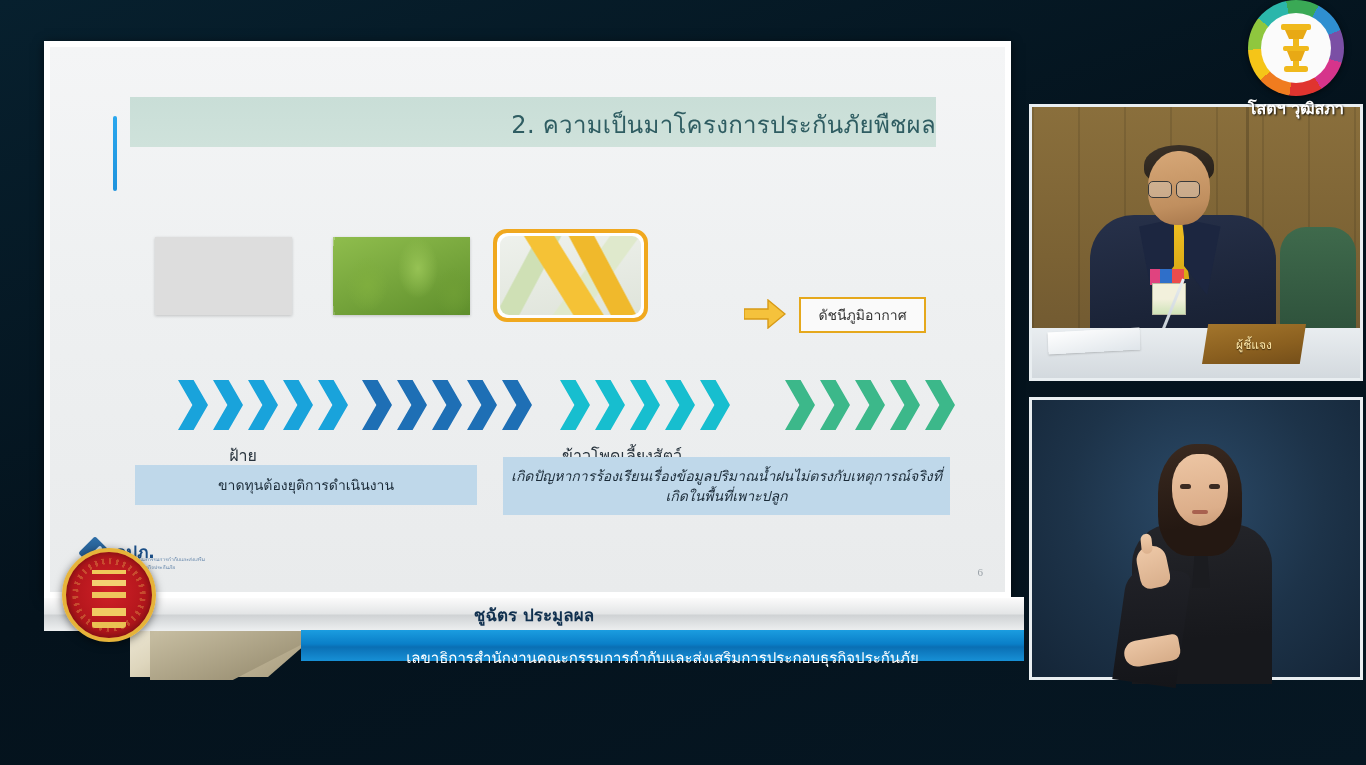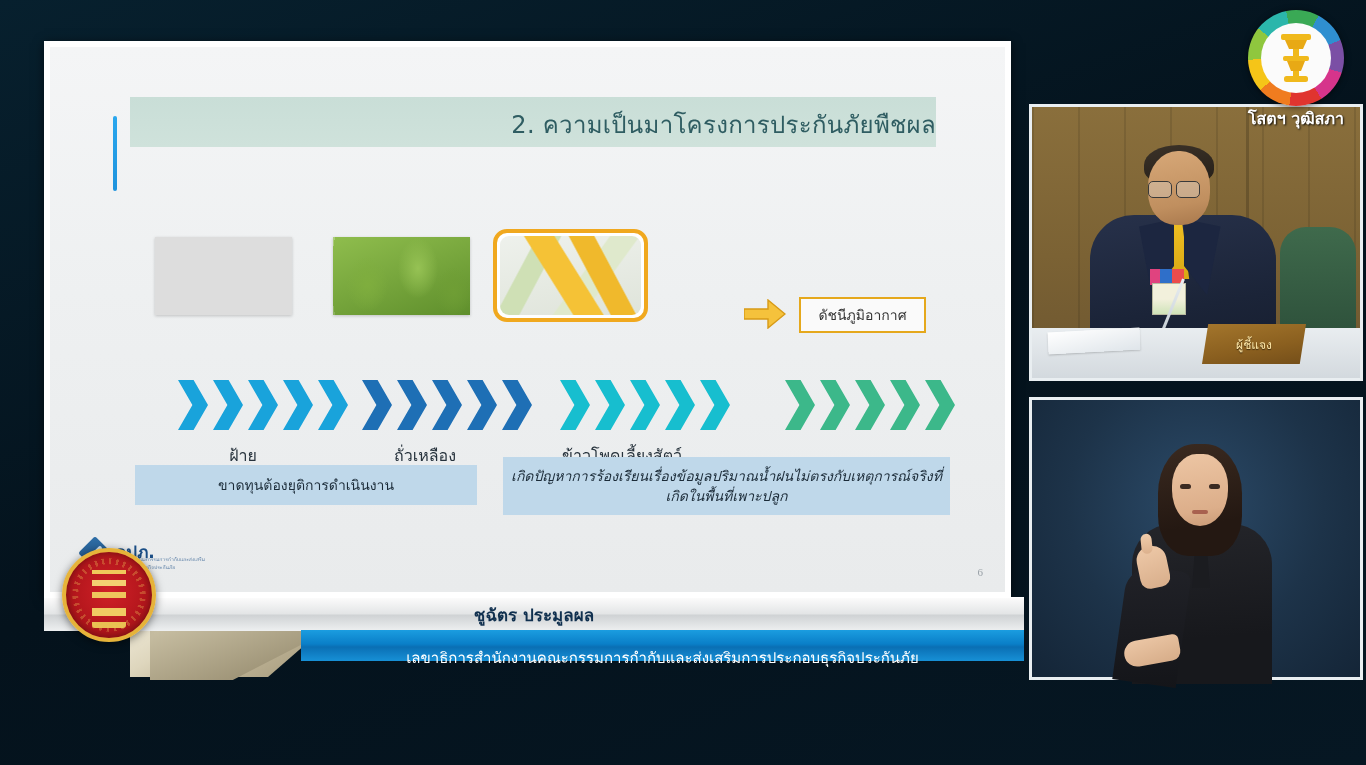--- a/index.html
+++ b/index.html
@@ -247,21 +247,21 @@
     background: linear-gradient(150deg,#f7f3e4 0%, #ded6bd 35%, #bdb294 60%, #9a8f72 100%);
     clip-path: polygon(0 0, 100% 0, 60% 100%, 0 100%);
   }
   .lt-swoosh2 {
     position: absolute; left: 150px; top: 38px; width: 180px; height: 50px;
     background: linear-gradient(160deg,#c8bfa3, #8e8366);
     clip-path: polygon(0 0, 100% 0, 46% 100%, 0 100%);
   }
 
   
-  .brand { position: absolute; right: 8px; top: 10px; width: 124px; height: 126px; z-index: 8; }
+  .brand { position: absolute; right: 8px; top: 0; width: 124px; height: 126px; z-index: 8; }
   .brand-wheel {
     position: absolute; left: 14px; top: 0;
     width: 96px; height: 96px; border-radius: 50%;
     background: conic-gradient(from -12deg,
       #3aa955 0deg 40deg,
       #2f8fd0 40deg 80deg,
       #7b4fa5 80deg 120deg,
       #d6348b 120deg 160deg,
       #e0342f 160deg 200deg,
       #f07c1f 200deg 240deg,
@@ -494,21 +494,20 @@
           <div class="chev" style="background: rgb(60, 184, 138);"></div>
           <div class="chev" style="background: rgb(60, 184, 138);"></div>
           <div class="chev" style="background: rgb(60, 184, 138);"></div>
           <div class="chev" style="background: rgb(60, 184, 138);"></div>
           <div class="chev" style="background: rgb(60, 184, 138);"></div>
         </div>
 
       <div class="stage-name" style="left:108px; top:396px; width:170px;">ฝ้าย</div>
       <div class="stage-year" style="left:108px; top:422px; width:170px;">2521</div>
 
-      <div class="stage-name" style="left:290px; top:396px; width:170px;">ถั่วเหลือง</div>
       <div class="stage-year" style="left:290px; top:422px; width:170px;">2531</div>
 
       <div class="stage-name" style="left:472px; top:396px; width:200px;">ข้าวโพดเลี้ยงสัตว์</div>
       <div class="stage-year" style="left:472px; top:422px; width:200px;">2549</div>
 
       <div class="note-box note1">
         <span>ขาดทุนต้องยุติการดำเนินงาน</span>
       </div>
       <div class="note-box note2">
         <span>เกิดปัญหาการร้องเรียนเรื่องข้อมูลปริมาณน้ำฝนไม่ตรงกับเหตุการณ์จริงที่เกิดในพื้นที่เพาะปลูก</span>

